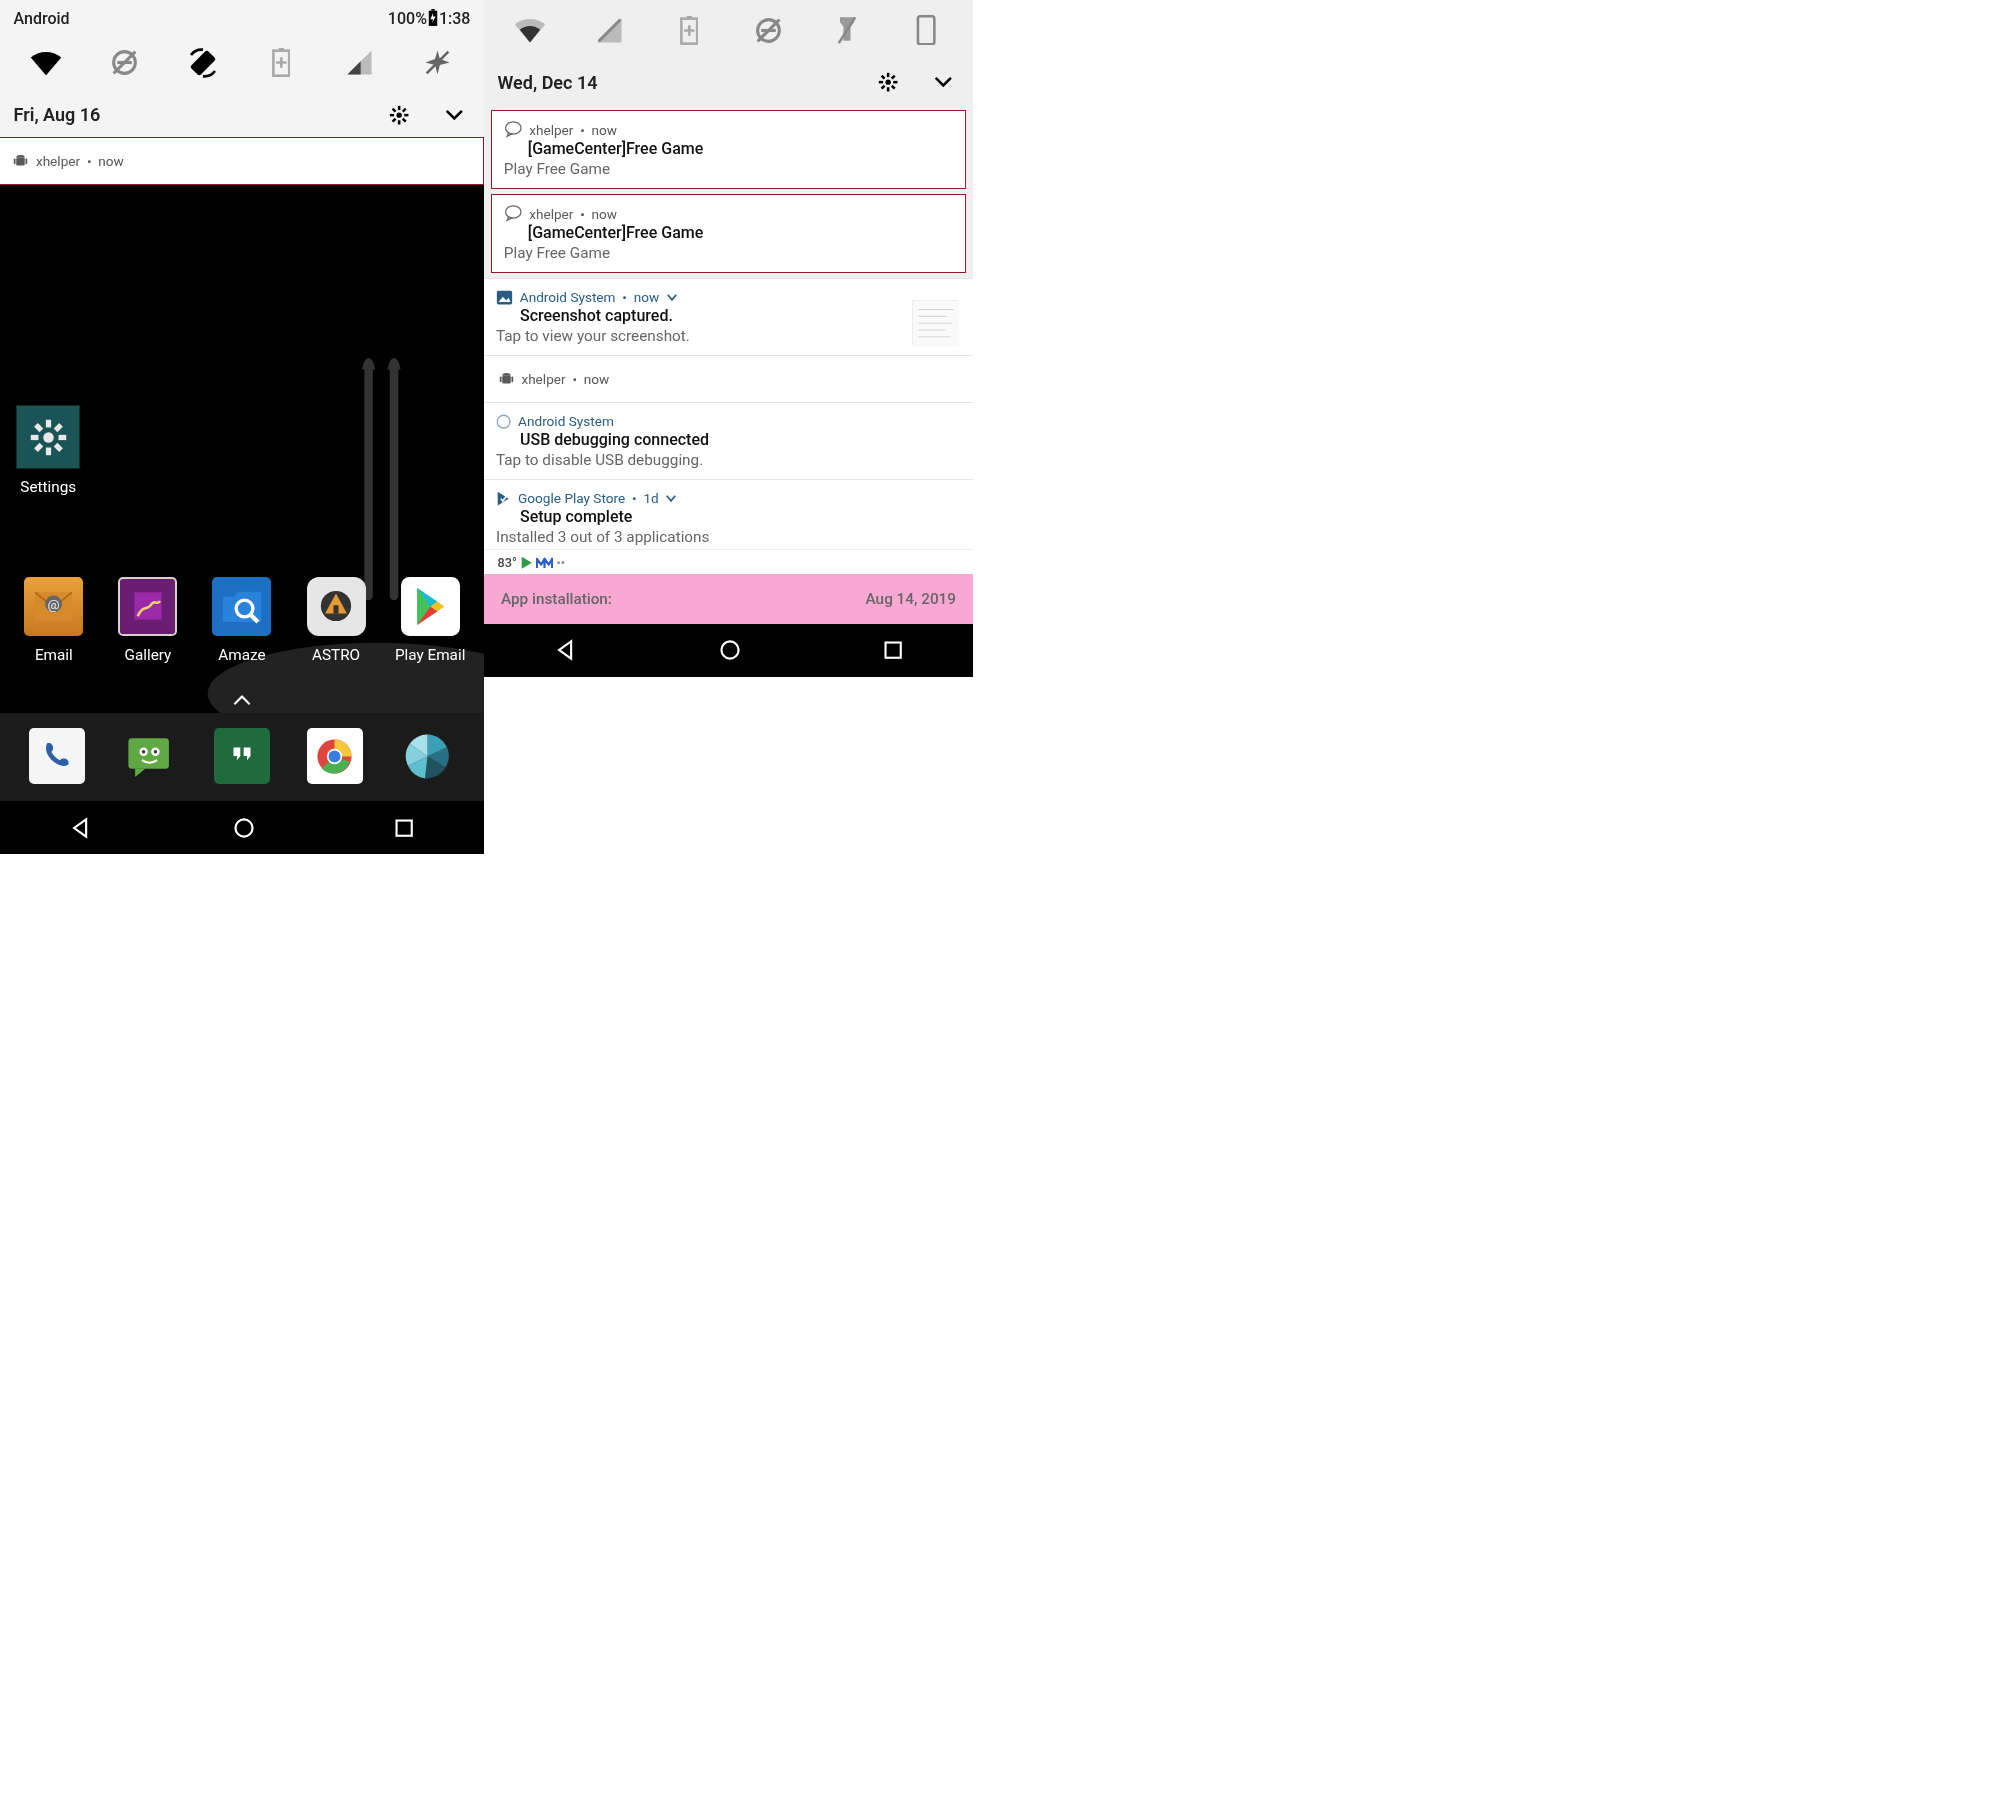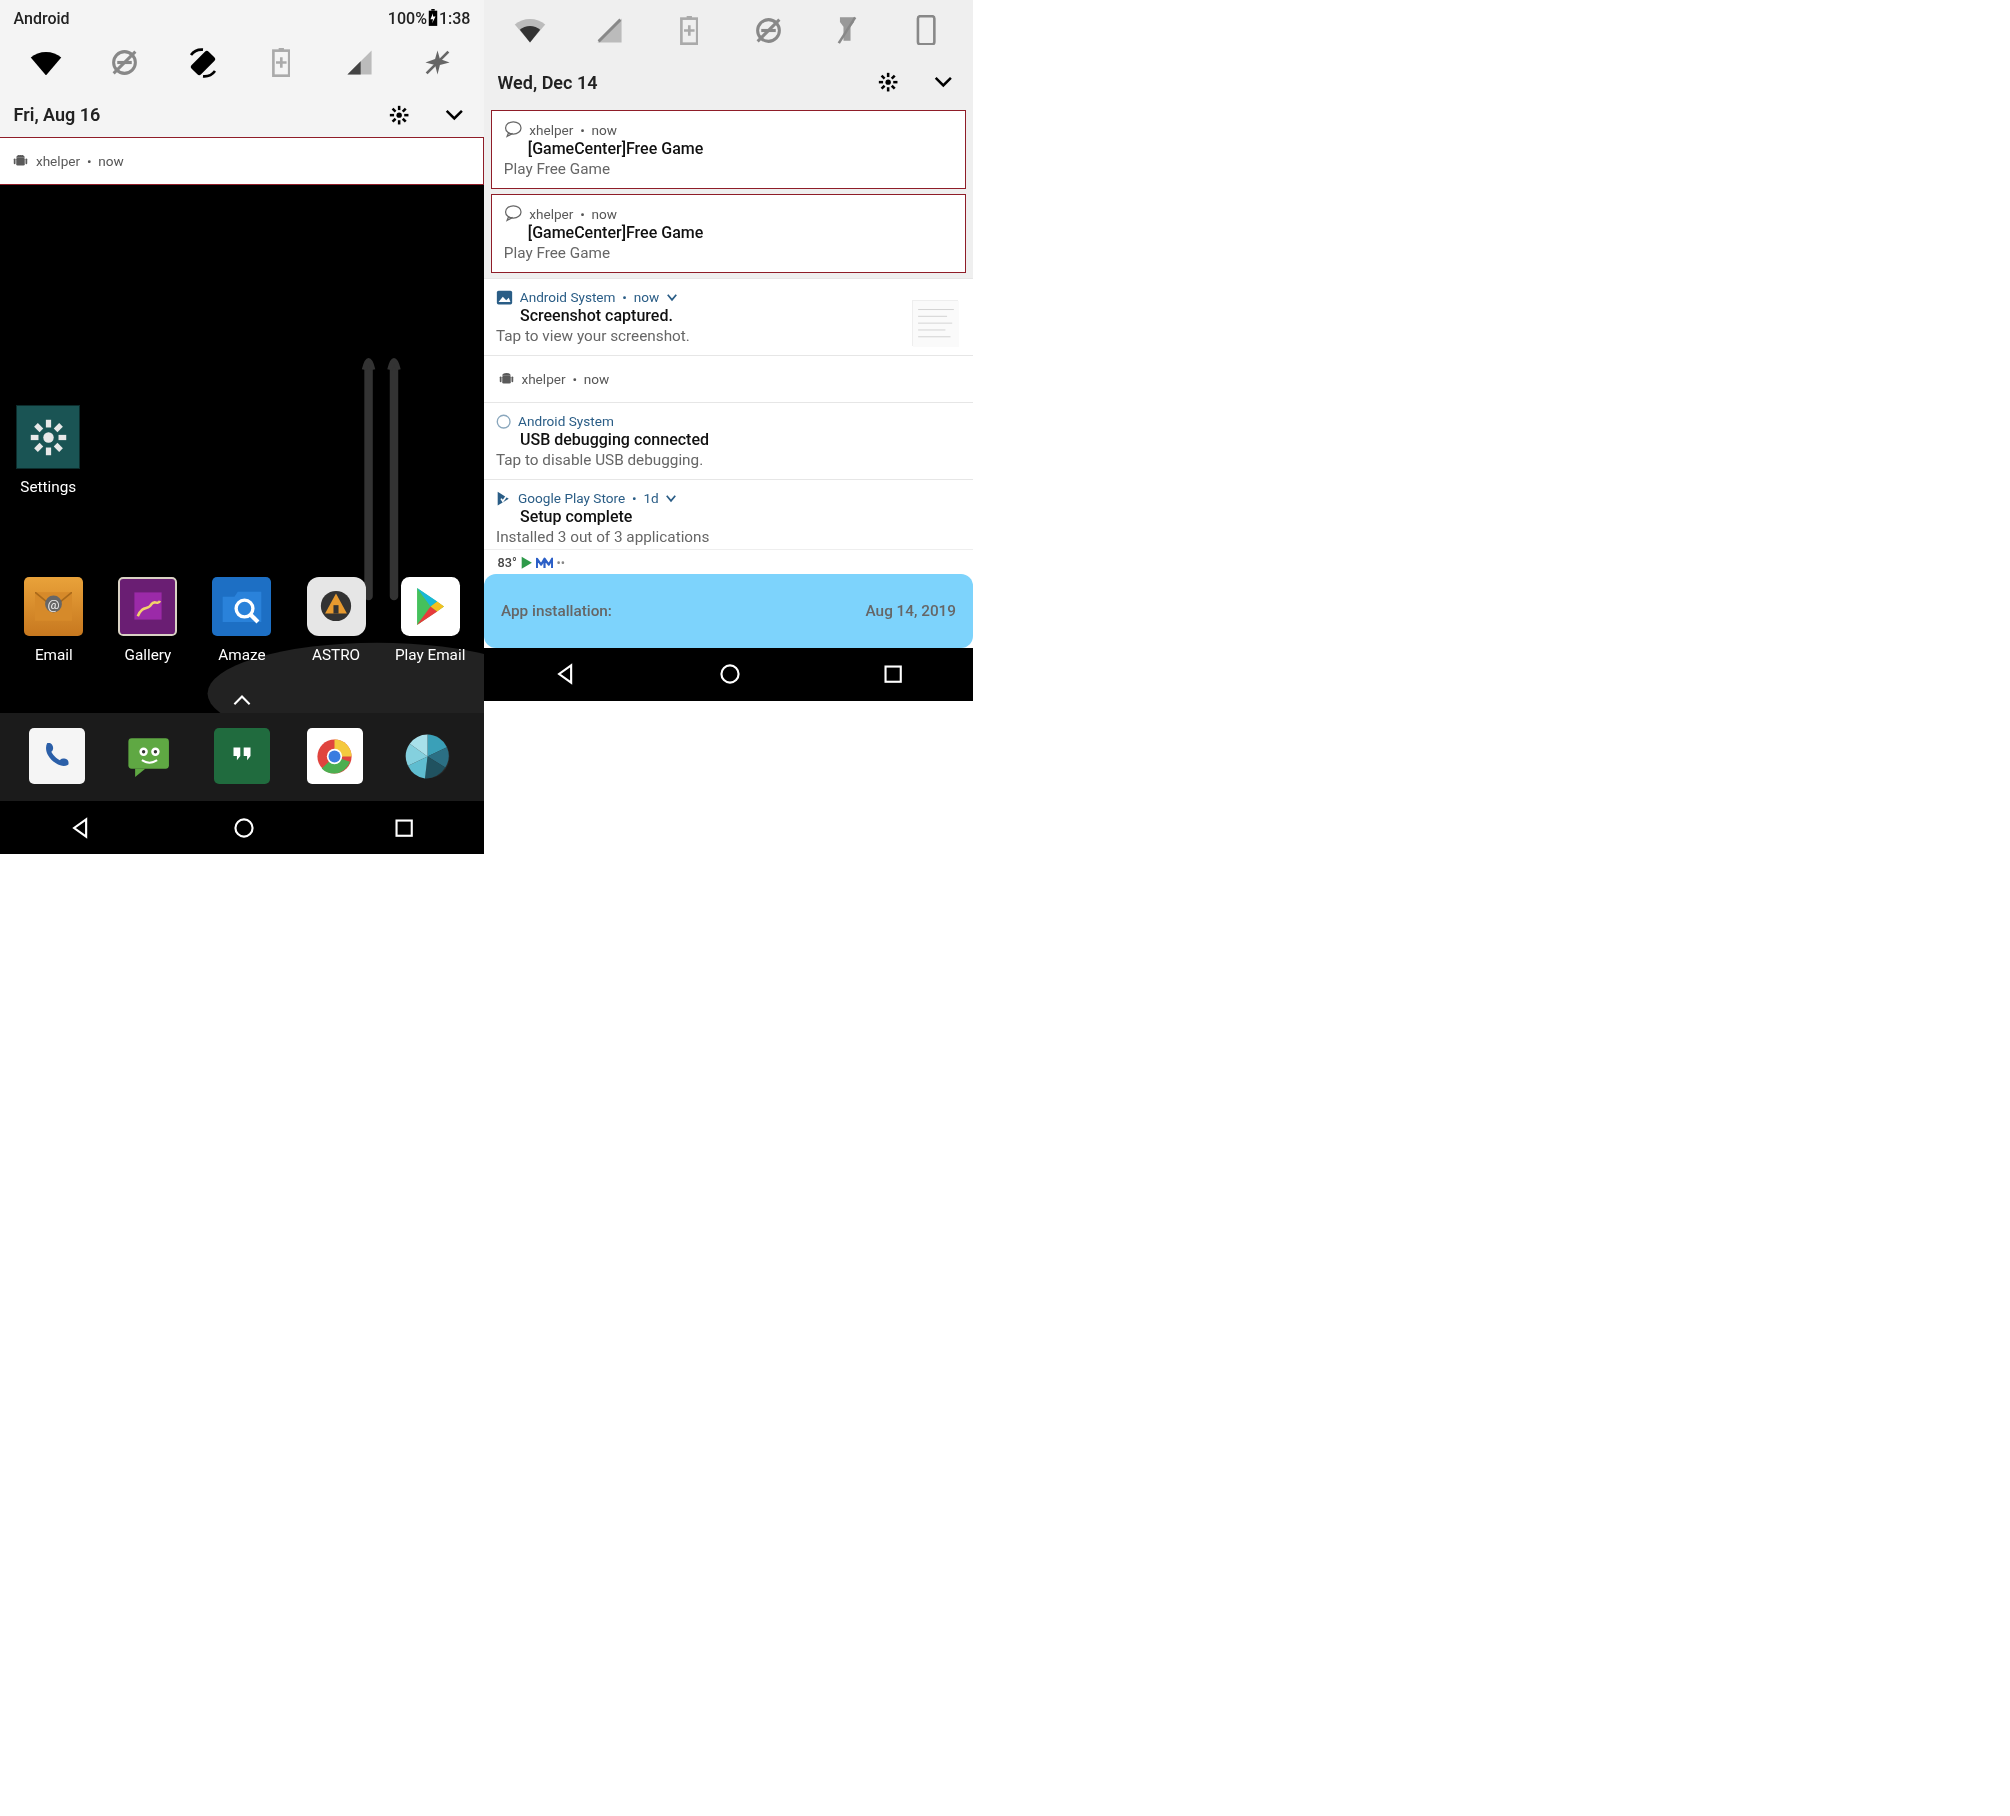--- a/index.html
+++ b/index.html
@@ -35,21 +35,21 @@
   .caret-up { position:absolute; bottom:6.8px; left:50%; transform:translateX(-50%); color:#fff; font-size:18.6px; }
 
   .dock { background:#1b1b1b; display:flex; justify-content:space-around; align-items:center; padding:15.3px 10.2px 17px; }
   .dock .app-ico-wrap { width:56px; height:56px; margin:0; }
 
   .navbar { background:#000; display:flex; justify-content:space-around; align-items:center; height:53px; }
 
   .mini-status { display:flex; align-items:center; gap:3px; padding:5.1px 13.6px 3.4px; color:#444; font-size:12.7px; }
   .mini-status .temp { font-weight:500; }
 
-  .dim-strip { background:#7dd3fc; color:#666; padding:28px 17px; font-size:15.3px; font-weight:500; display:flex; justify-content:space-between;border-radius:12px; }
+  .dim-strip { background:#f9a8d4; color:#666; padding:16px 17px; font-size:15.3px; font-weight:500; display:flex; justify-content:space-between; }
   .thumb { width:46px; height:46px; background:#f5f5f5; border:0.8px solid #eee; position:absolute; right:15.3px; }
 
   svg { display:block; }
 </style>
 </head>
 <body>
 
 <div class="row">
 
 <div class="phone left">

